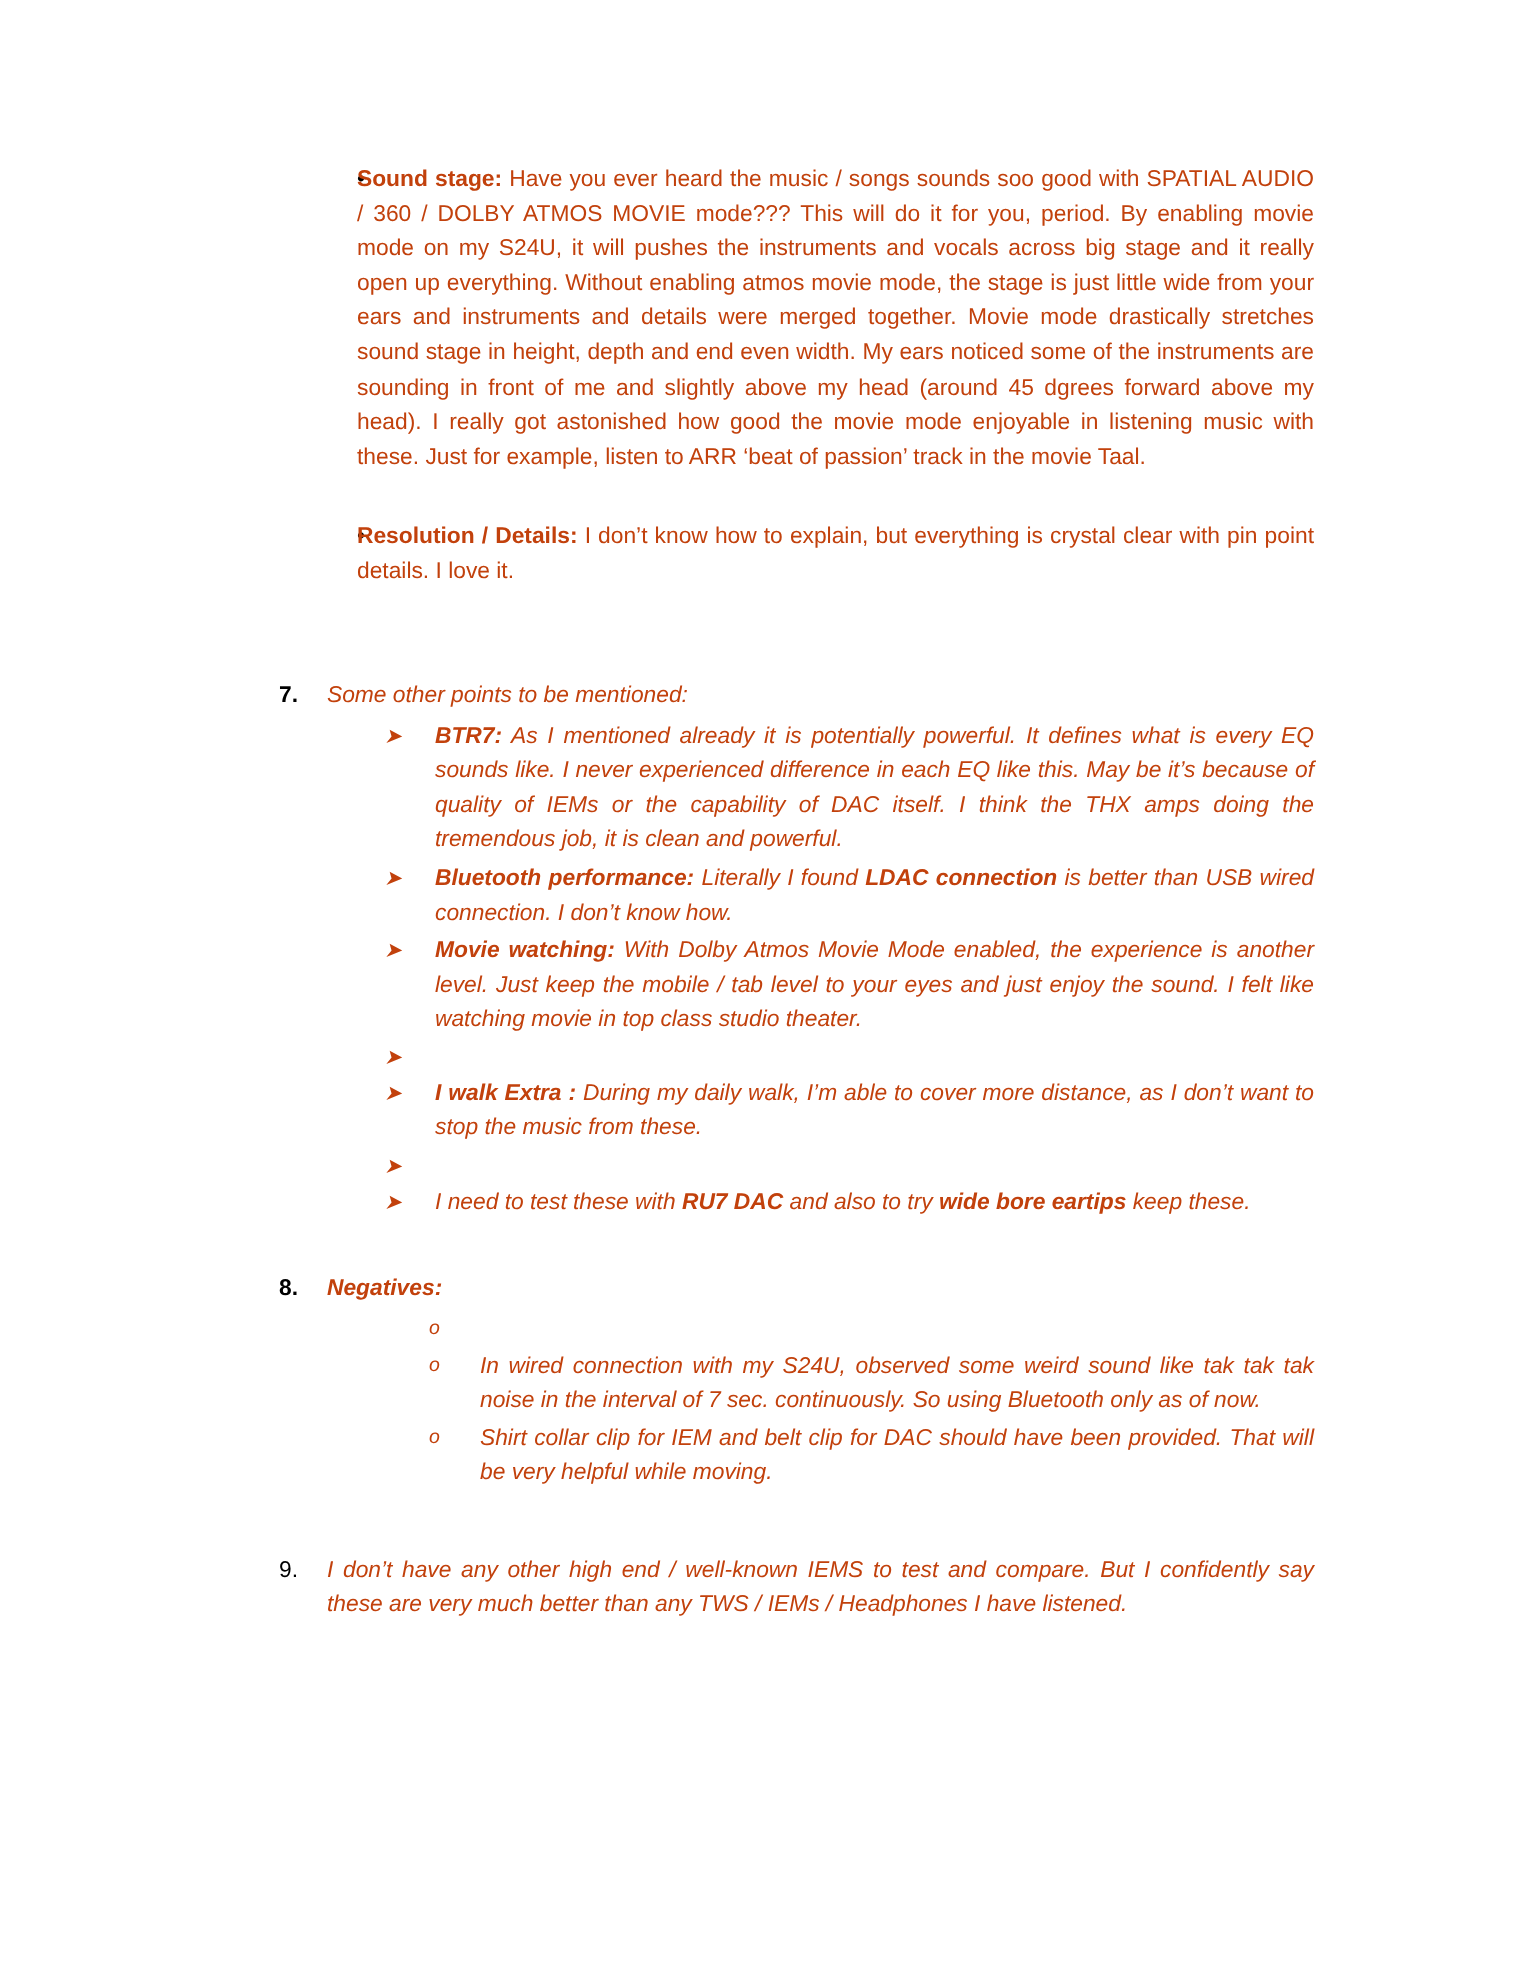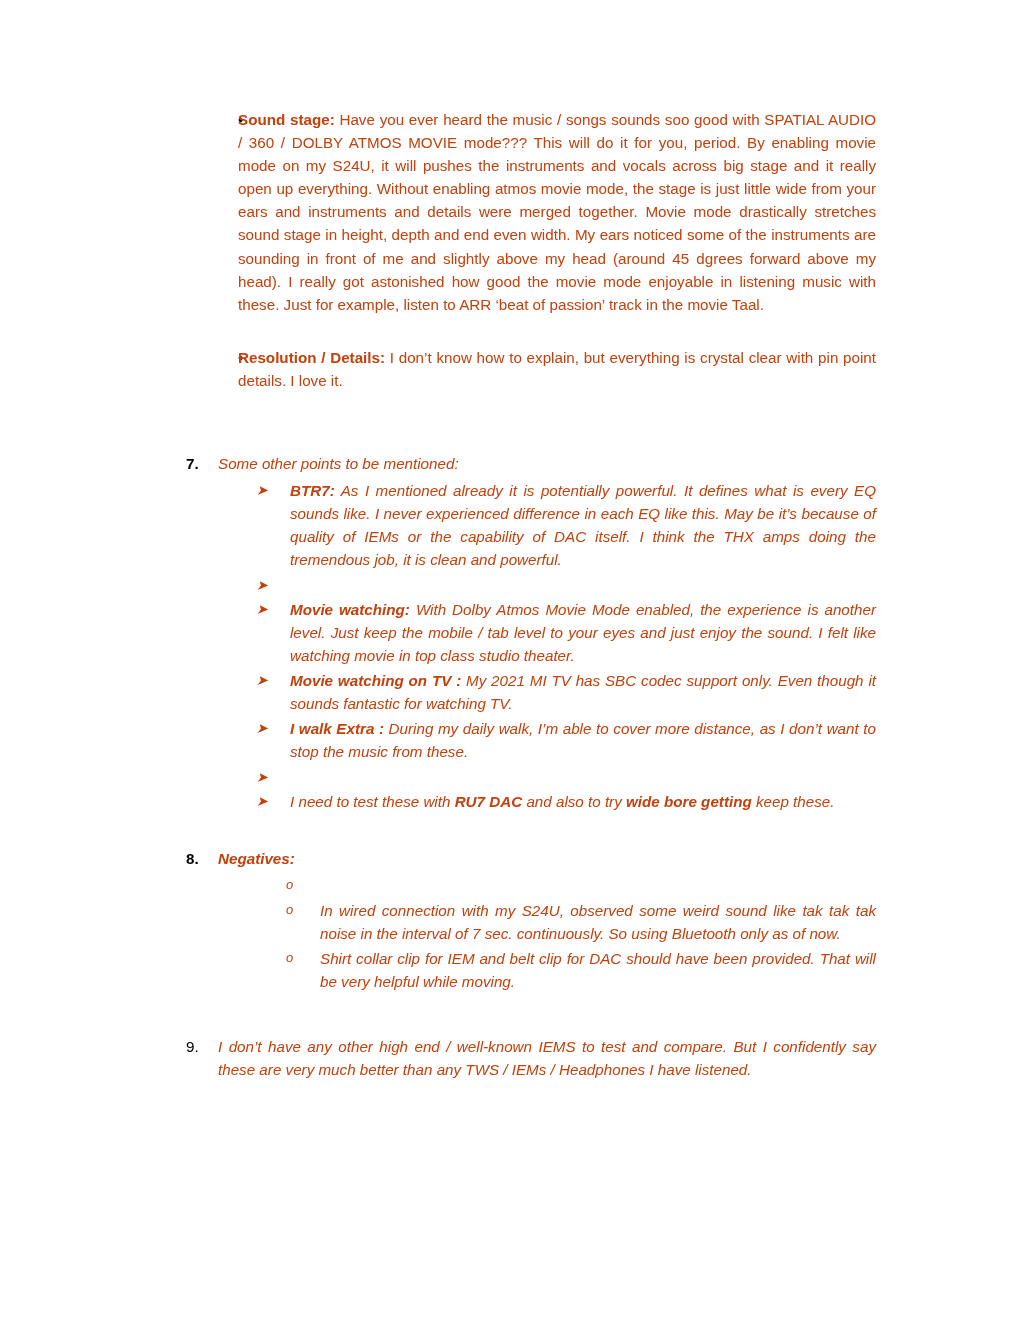--- a/index.html
+++ b/index.html
@@ -132,44 +132,44 @@
 
         <div class="sub-block">
 
           <div class="arrow-item">
             <div class="marker">➤</div>
             <div class="body txt"><b>BTR7:</b><span> As I mentioned already it is potentially powerful. It defines what is every EQ sounds like. I never experienced difference in each EQ like this. May be it’s because of quality of IEMs or the capability of DAC itself. I think the THX amps doing the tremendous job, it is clean and powerful.</span></div>
           </div>
 
           <div class="arrow-item">
             <div class="marker">➤</div>
+            <div class="body txt"><b>Bluetooth performance:</b><span> Literally I found </span><b>LDAC connection</b><span> is better than USB wired connection. I don’t know how.</span></div>
           </div>
 
           <div class="arrow-item">
             <div class="marker">➤</div>
             <div class="body txt"><b>Movie watching:</b><span> With Dolby Atmos Movie Mode enabled, the experience is another level. Just keep the mobile / tab level to your eyes and just enjoy the sound. I felt like watching movie in top class studio theater.</span></div>
           </div>
 
           <div class="arrow-item">
             <div class="marker">➤</div>
-            <div class="body txt"><b>Movie watching on TV :</b><span> My 2021 MI TV has SBC codec support only. Even though it sounds fantastic for watching TV.</span></div>
           </div>
 
           <div class="arrow-item">
             <div class="marker">➤</div>
             <div class="body txt"><b>I walk Extra :</b><span> During my daily walk, I’m able to cover more distance, as I don’t want to stop the music from these.</span></div>
           </div>
 
           <div class="arrow-item">
             <div class="marker">➤</div>
           </div>
 
           <div class="arrow-item">
             <div class="marker">➤</div>
-            <div class="body txt"><span>I need to test these with </span><b>RU7 DAC</b><span> and also to try </span><b>wide bore getting</b><span> keep these.</span></div>
+            <div class="body txt"><span>I need to test these with </span><b>RU7 DAC</b><span> and also to try </span><b>wide bore eartips</b><span> keep these.</span></div>
           </div>
 
         </div>
       </div>
     </div>
 
     <div class="gap-md"></div>
 
     <div class="num-item">
       <div class="marker">8.</div>

